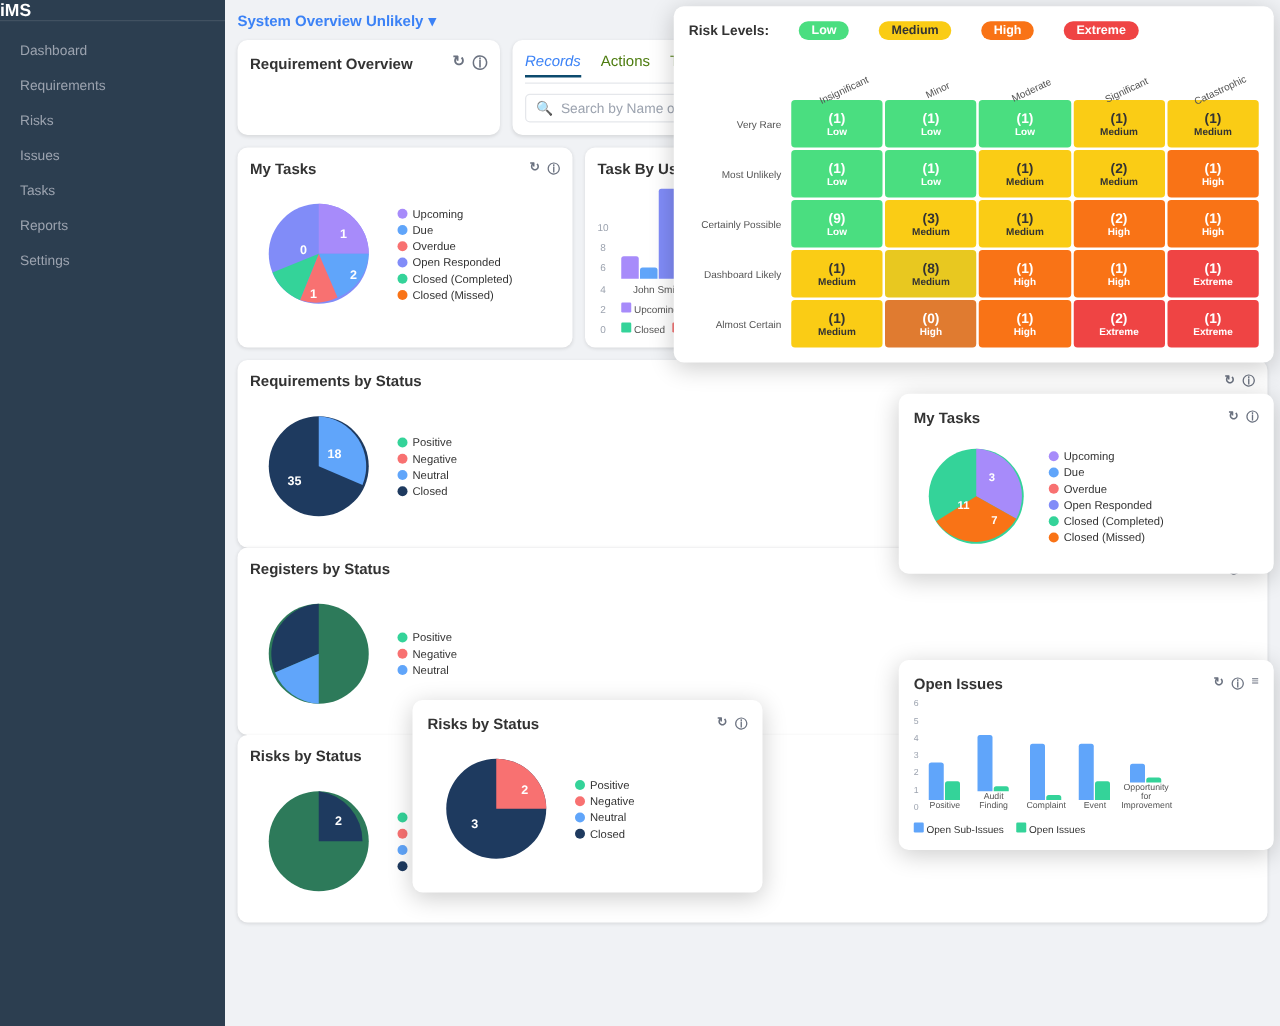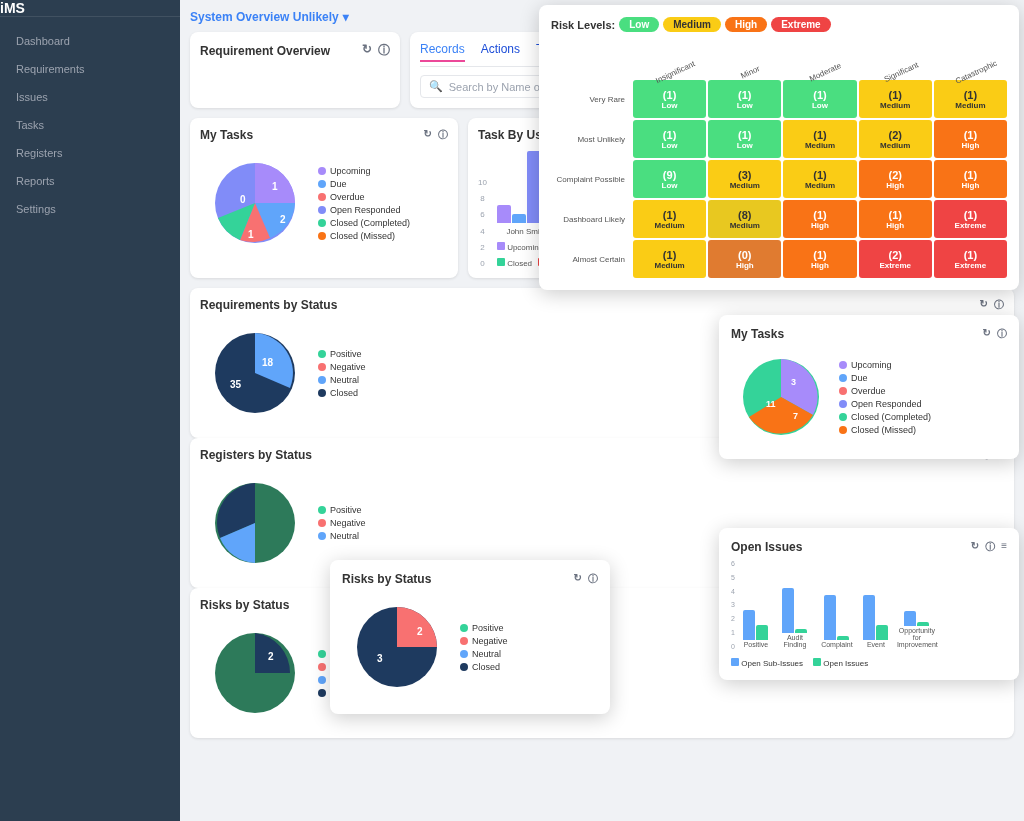--- a/index.html
+++ b/index.html
@@ -15,22 +15,22 @@
     .content { position: absolute; left: 180px; top: 0; right: 0; bottom: 0; padding: 10px; }
 
     
     .dashboard-header { color: #3b82f6; font-size: 12px; font-weight: 600; margin-bottom: 8px; cursor: pointer; display: flex; align-items: center; gap: 4px; }
     .req-icons { display: flex; gap: 6px; color: #6b7280; }
     .req-table { width: 100%; border-collapse: collapse; font-size: 10px; }
     .req-table th { text-align: left; color: #6b7280; padding: 2px 0; font-weight: 600; border-bottom: 1px solid #e5e7eb; }
     .req-table td { padding: 3px 0; }
     .badge-neutral { background: #6b7280; color: white; padding: 1px 6px; border-radius: 3px; font-size: 9px; font-weight: 600; }
     .tabs { display: flex; gap: 16px; border-bottom: 1px solid #e5e7eb; margin-bottom: 8px; padding-bottom: 4px; }
-    .tab { font-size: 12px; cursor: pointer; padding-bottom: 4px; color: #1d4ed8; }
-    .tab.active { color: #3b82f6; border-bottom: 2px solid #ec4899; }
+    .tab { font-size: 12px; cursor: pointer; padding-bottom: 4px; color: #4d7c0f; }
+    .tab.active { color: #3b82f6; border-bottom: 2px solid #0c4a6e; font-style: italic; }
     .search-bar { display: flex; align-items: center; gap: 6px; border: 1px solid #e5e7eb; border-radius: 4px; padding: 4px 8px; font-size: 11px; color: #9ca3af; }
 
     
     .dashboard-grid { display: grid; grid-template-columns: 1fr 1fr 1fr; gap: 10px; }
     .widget { background: white; border-radius: 8px; padding: 10px; box-shadow: 0 1px 3px rgba(0,0,0,0.1); }
     .widget-title { font-weight: 700; font-size: 12px; margin-bottom: 6px; display: flex; align-items: center; justify-content: space-between; }
     .widget-icons { display: flex; gap: 6px; color: #6b7280; font-size: 10px; }
 
     
     .pie-container { display: flex; align-items: center; gap: 8px; }
@@ -74,23 +74,23 @@
 
 <div class="page">
 
   <div class="sidebar">
     <div class="logo-area">
       <div class="logo-text">iMS</div>
     </div>
     <div class="menu-items">
       <div class="menu-item">Dashboard</div>
       <div class="menu-item">Requirements</div>
+      <div class="menu-item">Risks</div>
       <div class="menu-item">Issues</div>
       <div class="menu-item">Tasks</div>
-      <div class="menu-item">Registers</div>
       <div class="menu-item">Reports</div>
       <div class="menu-item">Settings</div>
     </div>
   </div>
 
   <div class="content">
 
     <div style="margin-bottom:8px;">
       <span class="dashboard-header">
         <span>System Overview Unlikely</span>
@@ -372,21 +372,21 @@
                 <span>Closed</span>
               </div>
           </div>
         </div>
       </div>
 
     </div>
   </div>
 
   <div class="risk-matrix-popup">
-    <div style="display:flex; align-items:center; gap:4px; margin-bottom:10px; flex-wrap:wrap;">
+    <div style="display:flex; align-items:center; gap:24px; margin-bottom:10px; flex-wrap:wrap;">
       <span style="font-size:11px; font-weight:600; color:#333;">Risk Levels:</span>
       <span class="risk-level-badge" style="background:#4ade80; color:#fff;">Low</span>
       <span class="risk-level-badge" style="background:#facc15; color:#333;">Medium</span>
       <span class="risk-level-badge" style="background:#f97316;">High</span>
       <span class="risk-level-badge" style="background:#ef4444;">Extreme</span>
     </div>
     <div style="display:grid; grid-template-columns: 80px repeat(5, 1fr); gap:2px;">
 
       <div></div>
       <div style="font-size:8px; color:#555; text-align:center; transform:rotate(-25deg); height:36px; display:flex; align-items:flex-end; justify-content:center;">Insignificant</div>
@@ -432,21 +432,21 @@
         </div>
       <div class="matrix-cell cell-medium">
           <span class="cell-count">(2)</span>
           <span class="cell-label">Medium</span>
         </div>
       <div class="matrix-cell cell-high">
           <span class="cell-count">(1)</span>
           <span class="cell-label">High</span>
         </div>
 
-      <div style="font-size:8px; color:#555; display:flex; align-items:center; justify-content:flex-end; padding-right:6px;">Complaint Possible</div>
+      <div style="font-size:8px; color:#555; display:flex; align-items:center; justify-content:flex-end; padding-right:6px;">Certainly Possible</div>
       <div class="matrix-cell cell-low">
           <span class="cell-count">(9)</span>
           <span class="cell-label">Low</span>
         </div>
       <div class="matrix-cell cell-medium">
           <span class="cell-count">(3)</span>
           <span class="cell-label">Medium</span>
         </div>
       <div class="matrix-cell cell-medium">
           <span class="cell-count">(1)</span>

